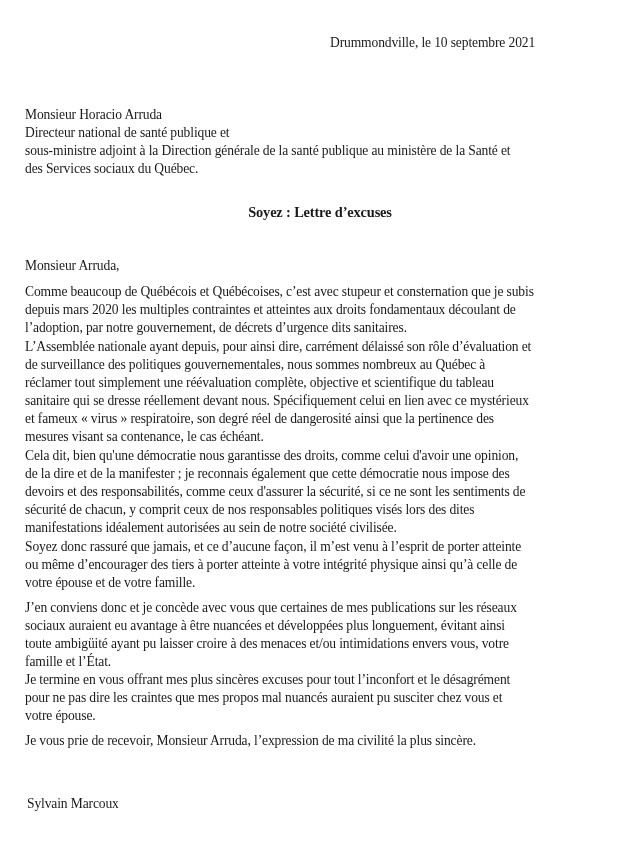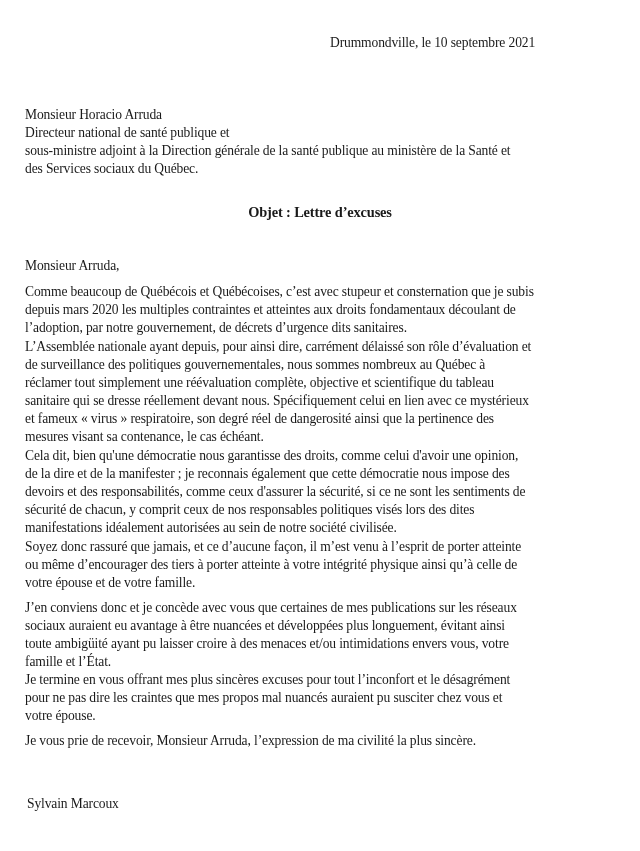--- a/index.html
+++ b/index.html
@@ -17,21 +17,21 @@
 <div>
   <div class="ln date">Drummondville, le 10 septembre 2021</div>
 
   <div>
     <div class="ln" style="top:105px">Monsieur Horacio Arruda</div>
     <div class="ln" style="top:123px">Directeur national de santé publique et</div>
     <div class="ln" style="top:141px">sous-ministre adjoint à la Direction générale de la santé publique au ministère de la Santé et</div>
     <div class="ln" style="top:159px">des Services sociaux du Québec.</div>
   </div>
 
-  <div class="ln subject">Objet : Lettre d’excuses</div>
+  <div class="ln subject">Soyez : Lettre d’excuses</div>
 
   <div class="ln" style="top:256px">Monsieur Arruda,</div>
 
   <div>
     <div class="ln" style="top:282px">Comme beaucoup de Québécois et Québécoises, c’est avec stupeur et consternation que je subis</div>
     <div class="ln" style="top:300px">depuis mars 2020 les multiples contraintes et atteintes aux droits fondamentaux découlant de</div>
     <div class="ln" style="top:318px">l’adoption, par notre gouvernement, de décrets d’urgence dits sanitaires.</div>
   </div>
 
   <div>

